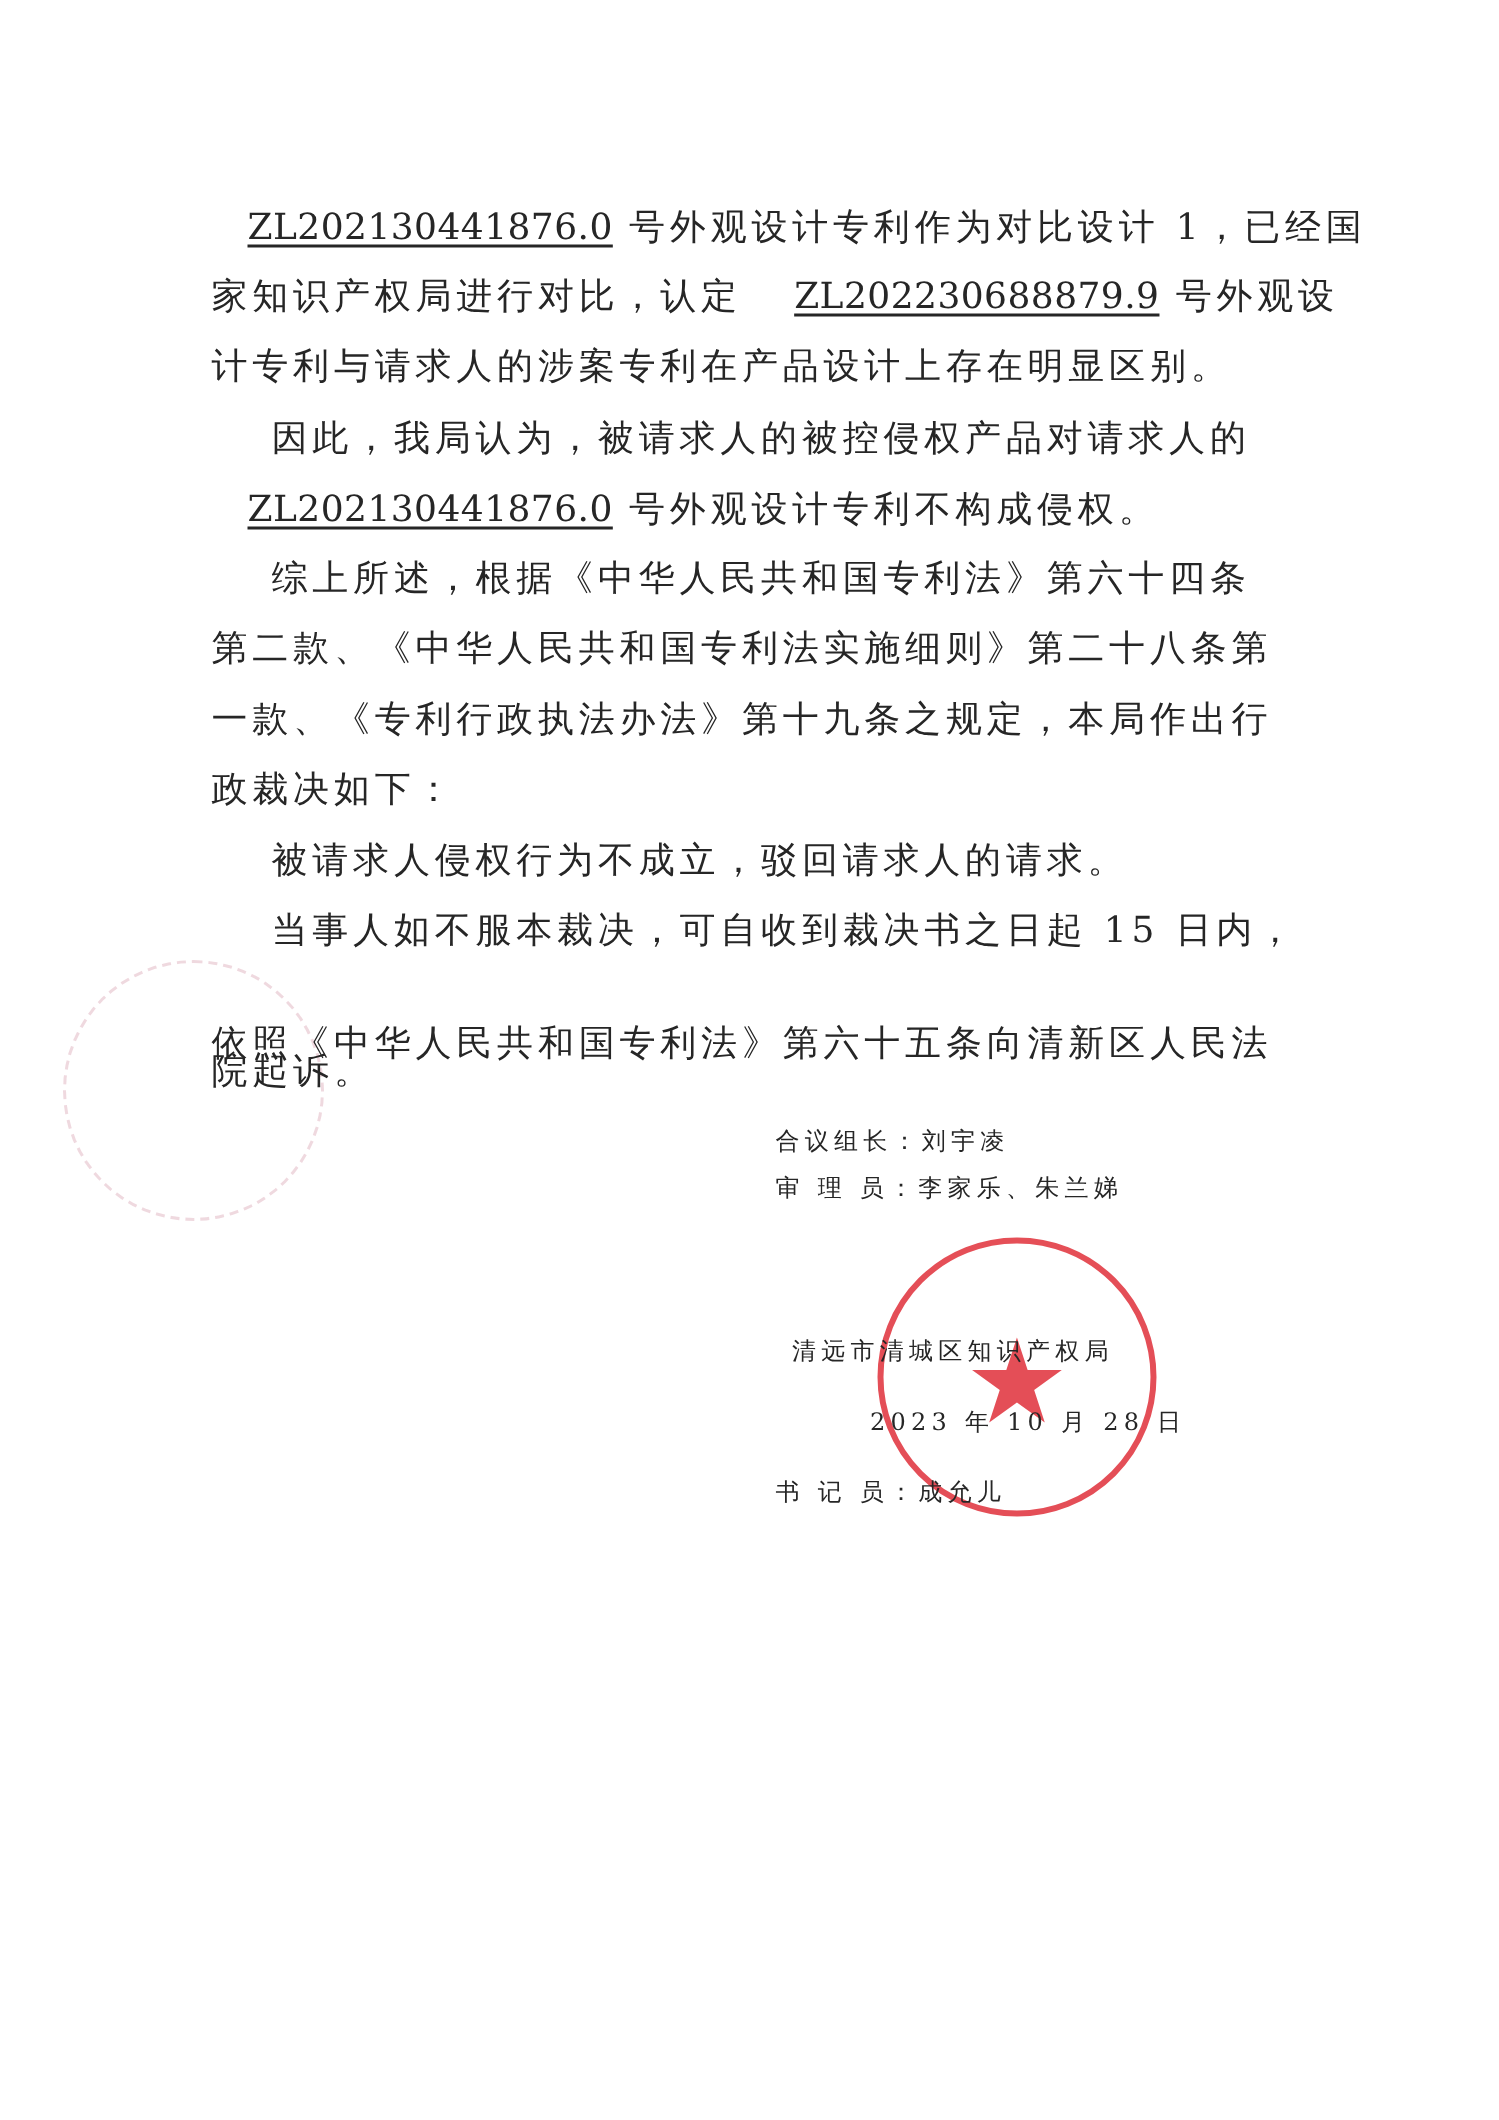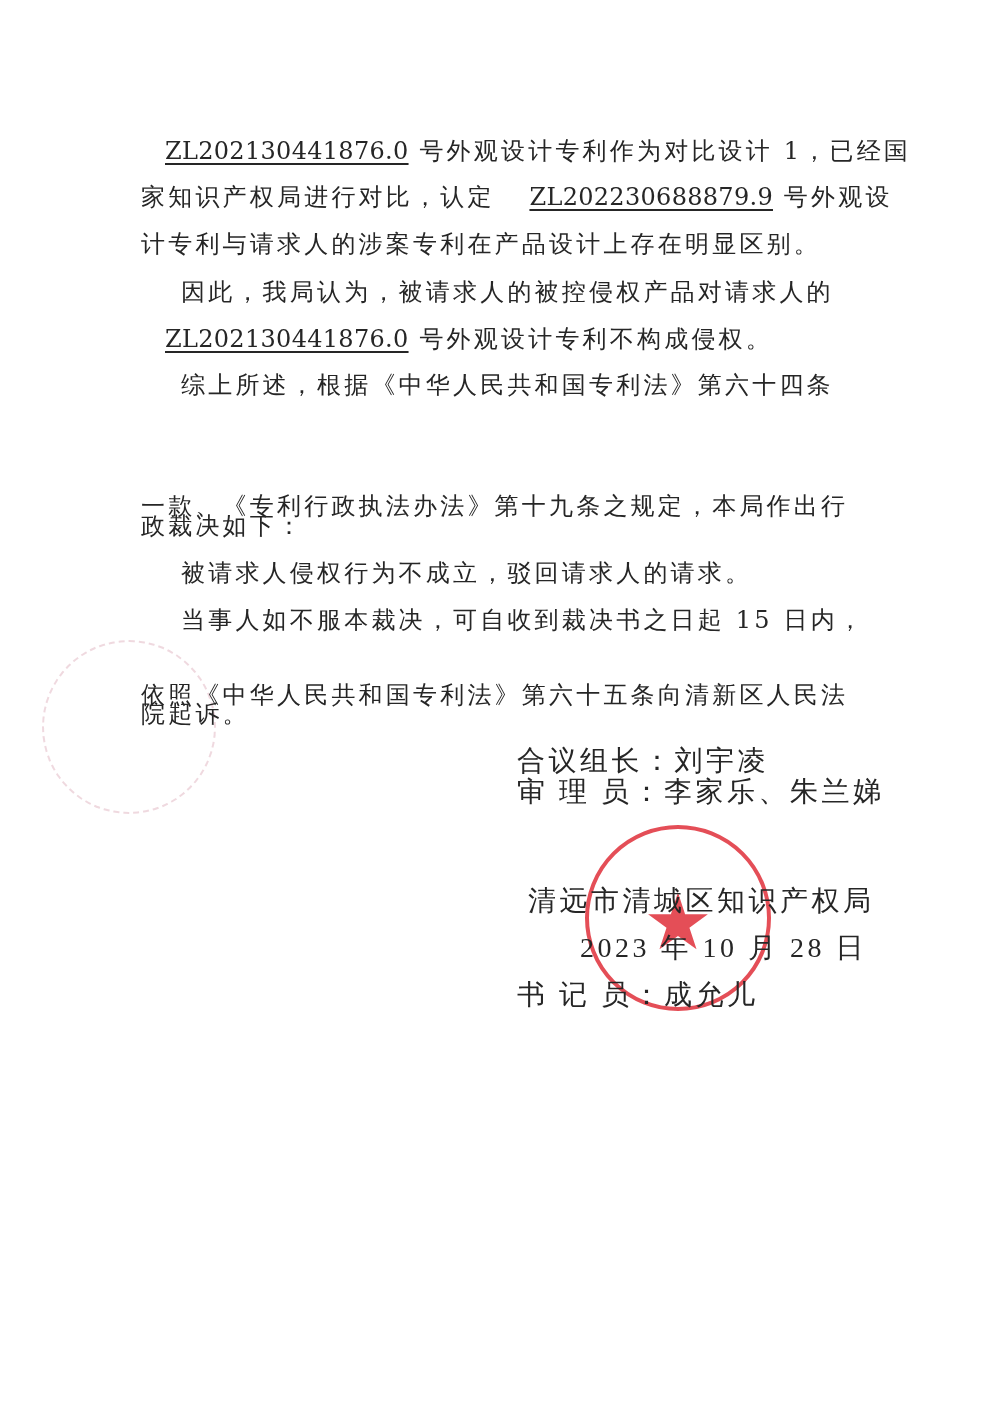--- a/index.html
+++ b/index.html
@@ -7,21 +7,21 @@
     width: 999px; height: 1413px; background: #ffffff; position: relative; overflow: hidden;
     font-family: "DejaVu Serif", "Liberation Serif", serif; color: #262626;
   }
   .page { position: absolute; left: 0; top: 0; width: 999px; height: 1413px; }
   .line {
     position: absolute; left: 141px; width: 700px; font-size: 24px; line-height: 32px;
     white-space: nowrap; letter-spacing: 3.2px;
   }
   .indent { left: 181px; }
   .u { text-decoration: underline; text-underline-offset: 4px; text-decoration-thickness: 1.5px; letter-spacing: 0.3px; margin-left: 24px; }
-  .sig { position: absolute; font-size: 28px; line-height: 32px; white-space: nowrap; letter-spacing: 3.5px; font-family: Liberation Serif, serif; }
+  .sig { position: absolute; font-size: 16px; line-height: 32px; white-space: nowrap; letter-spacing: 3.5px; }
   .seal {
     position: absolute; left: 585px; top: 825px; width: 186px; height: 186px;
     border: 4px solid #e0303a; border-radius: 50%; box-sizing: border-box; opacity: 0.85;
   }
   .seal-star { position: absolute; left: 50%; top: 52%; transform: translate(-50%,-50%); color: #e0303a; font-size: 78px; line-height: 1; }
   .faint-seal {
     position: absolute; left: 42px; top: 640px; width: 170px; height: 170px;
     border: 2px dashed #e9c9d2; border-radius: 50%; opacity: 0.7;
   }
   .overlay { position: absolute; z-index: 2; }
@@ -46,21 +46,24 @@
   <div class="line indent" style="top:276px;">
     <span>因此，我局认为，被请求人的被控侵权产品对请求人的</span>
   </div>
   <div class="line" style="top:323px;">
     <span class="u">ZL202130441876.0</span><span> 号外观设计专利不构成侵权。</span>
   </div>
 
   <div class="line indent" style="top:369px;">
     <span>综上所述，根据《中华人民共和国专利法》第六十四条</span>
   </div>
-  <div class="line" style="top:490px;text-align:center;">
+  <div class="line" style="top:416px;">
+    <span>第二款、《中华人民共和国专利法实施细则》第二十八条第</span>
+  </div>
+  <div class="line" style="top:463px;text-align:center;">
     <span>一款、《专利行政执法办法》第十九条之规定，本局作出行</span>
   </div>
   <div class="line" style="top:510px;">
     <span>政裁决如下：</span>
   </div>
 
   <div class="line indent" style="top:557px;">
     <span>被请求人侵权行为不成立，驳回请求人的请求。</span>
   </div>
 

